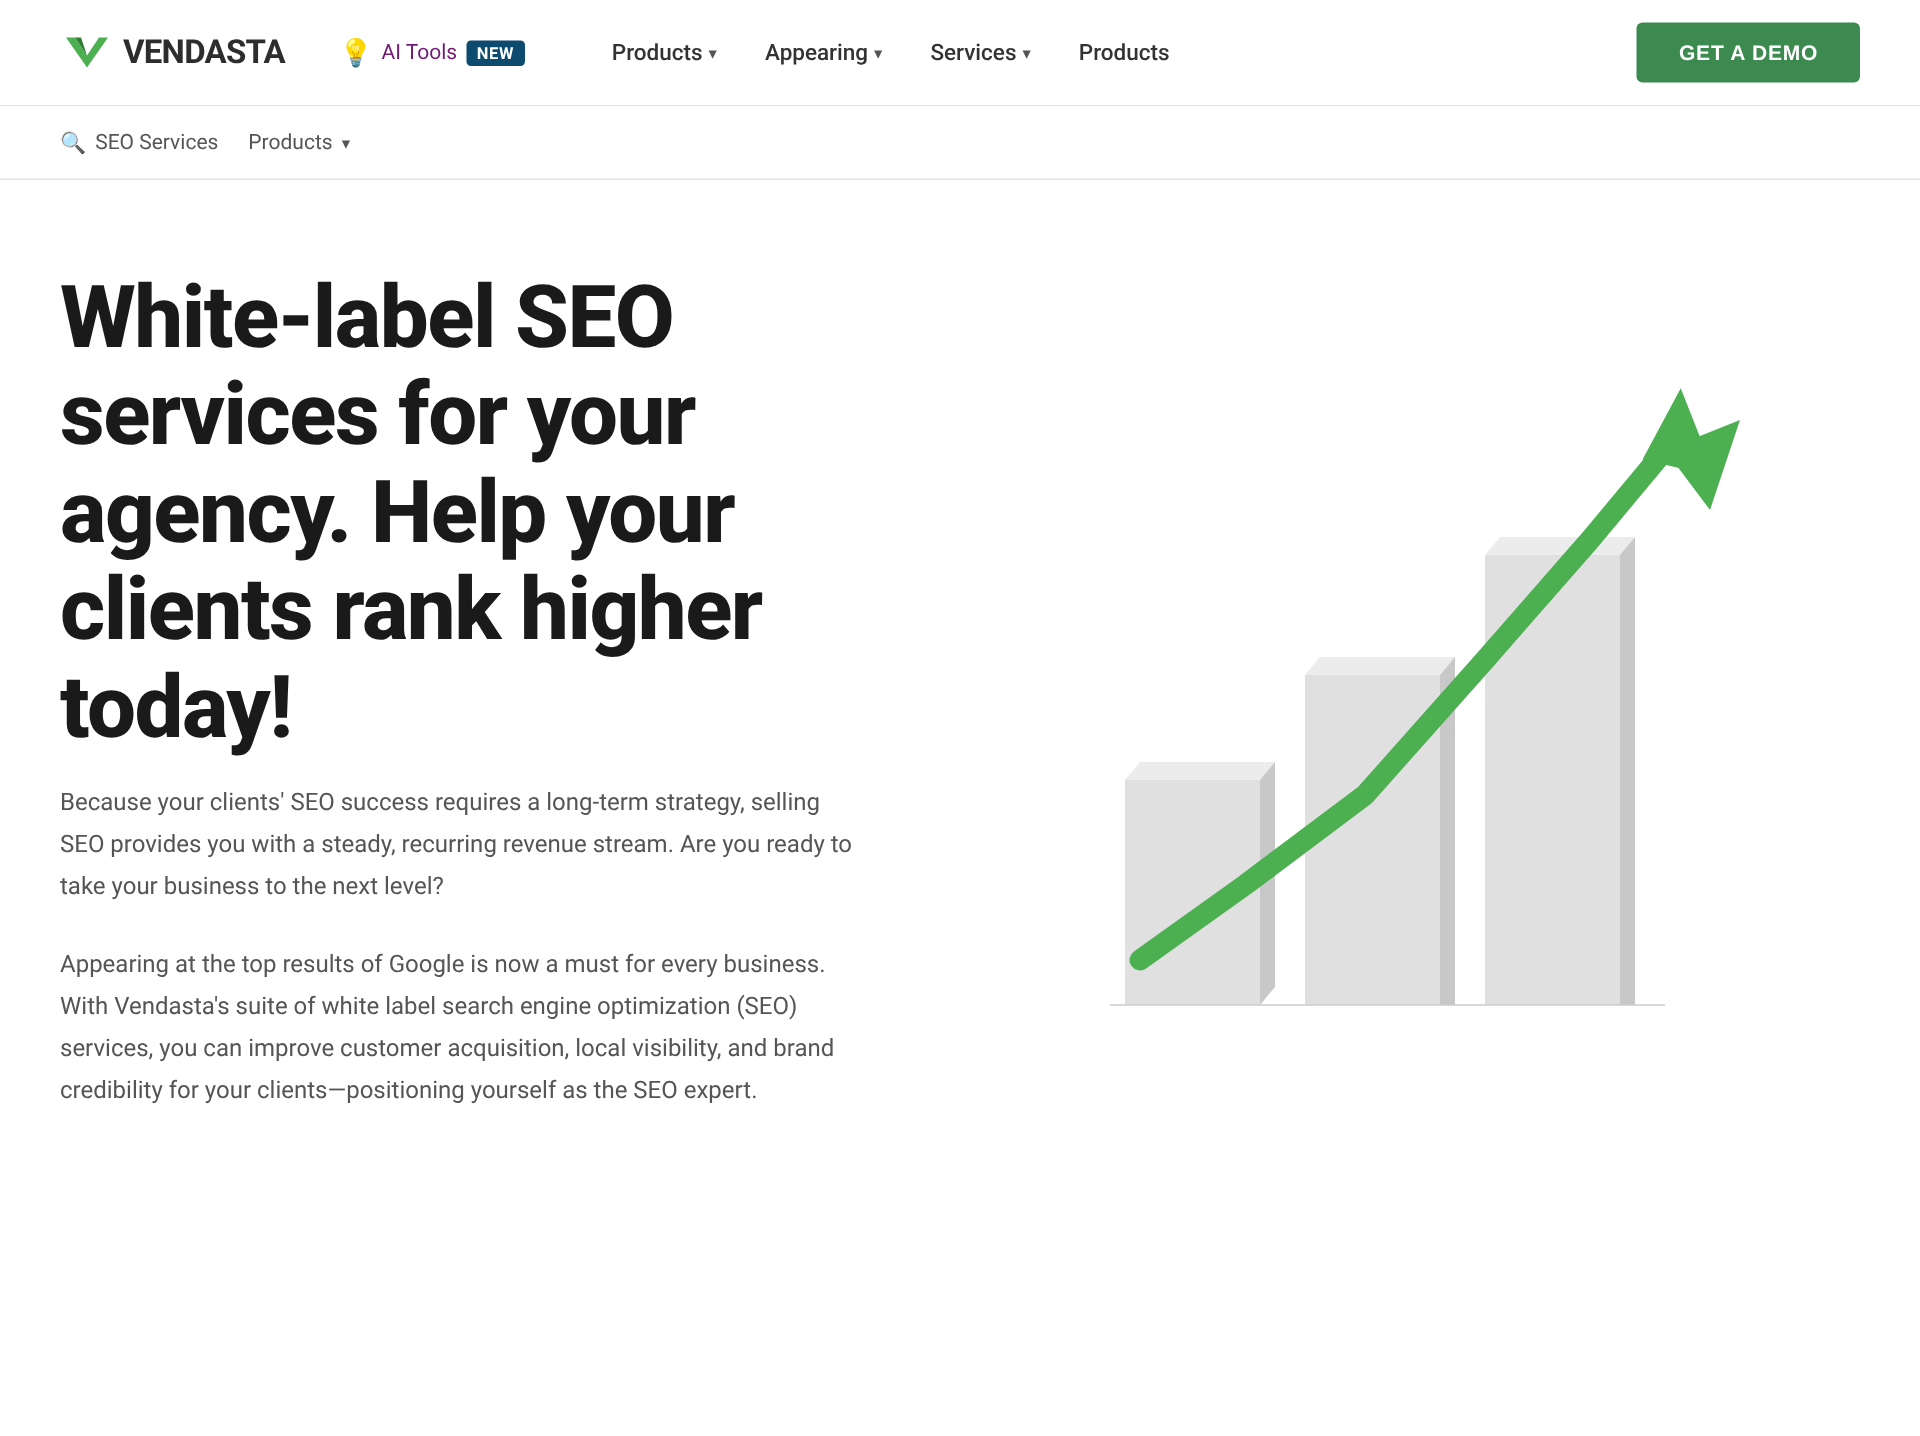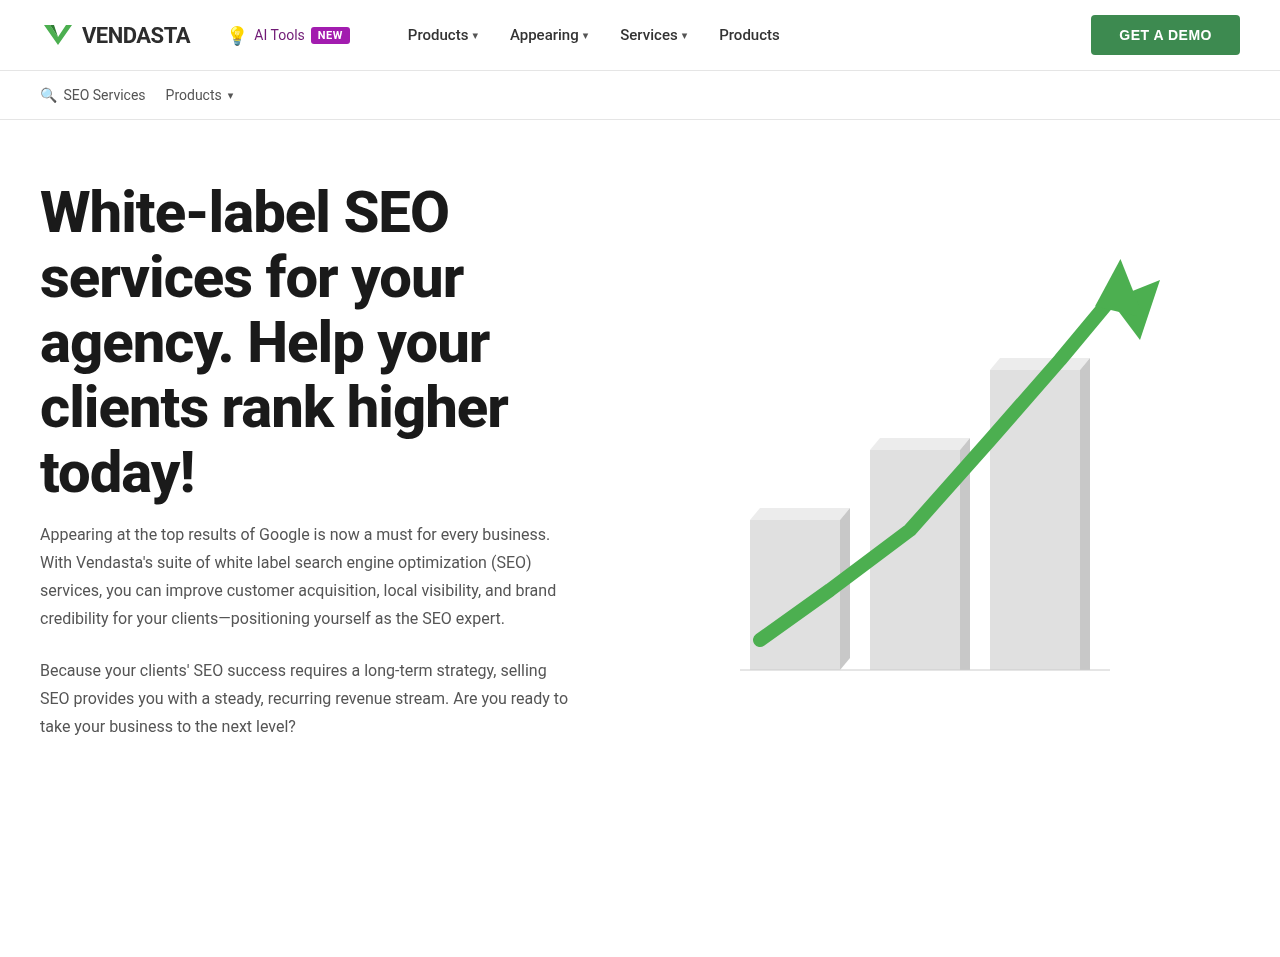--- a/index.html
+++ b/index.html
@@ -42,21 +42,21 @@
       margin-right: 28px;
       padding: 4px 8px;
       border-radius: 4px;
     }
     .ai-tools-label {
       font-size: 14px;
       font-weight: 400;
       color: #701a75;
     }
     .new-badge {
-      background: #a21caf;
+      background: #0c4a6e;
       color: #fff;
       font-size: 11px;
       font-weight: 700;
       padding: 2px 7px;
       border-radius: 3px;
       letter-spacing: 0.5px;
     }
     .bulb-icon {
       font-size: 18px;
     }
@@ -216,22 +216,22 @@
     <div class="breadcrumb-item">
       <span>Products</span>
       <span class="chevron">▾</span>
     </div>
   </div>
 </div>
 
 <section class="hero">
   <div class="hero-left">
     <h1 class="hero-title">White-label SEO services for your agency. Help your clients rank higher today!</h1>
+    <p class="hero-desc">Because your clients' SEO success requires a long-term strategy, selling SEO provides you with a steady, recurring revenue stream. Are you ready to take your business to the next level?</p>
     <p class="hero-desc">Appearing at the top results of Google is now a must for every business. With Vendasta's suite of white label search engine optimization (SEO) services, you can improve customer acquisition, local visibility, and brand credibility for your clients—positioning yourself as the SEO expert.</p>
-    <p class="hero-desc">Because your clients' SEO success requires a long-term strategy, selling SEO provides you with a steady, recurring revenue stream. Are you ready to take your business to the next level?</p>
   </div>
 
   <div class="hero-right">
     <div class="chart-container">
 
       <svg viewBox="0 0 520 480" xmlns="http://www.w3.org/2000/svg" style="width:520px;height:480px;position:absolute;top:0;left:0;">
 
         <rect x="80" y="320" width="90" height="150" fill="#e0e0e0"></rect>
 
         <polygon points="80,320 90,308 180,308 170,320" fill="#ececec"></polygon>

